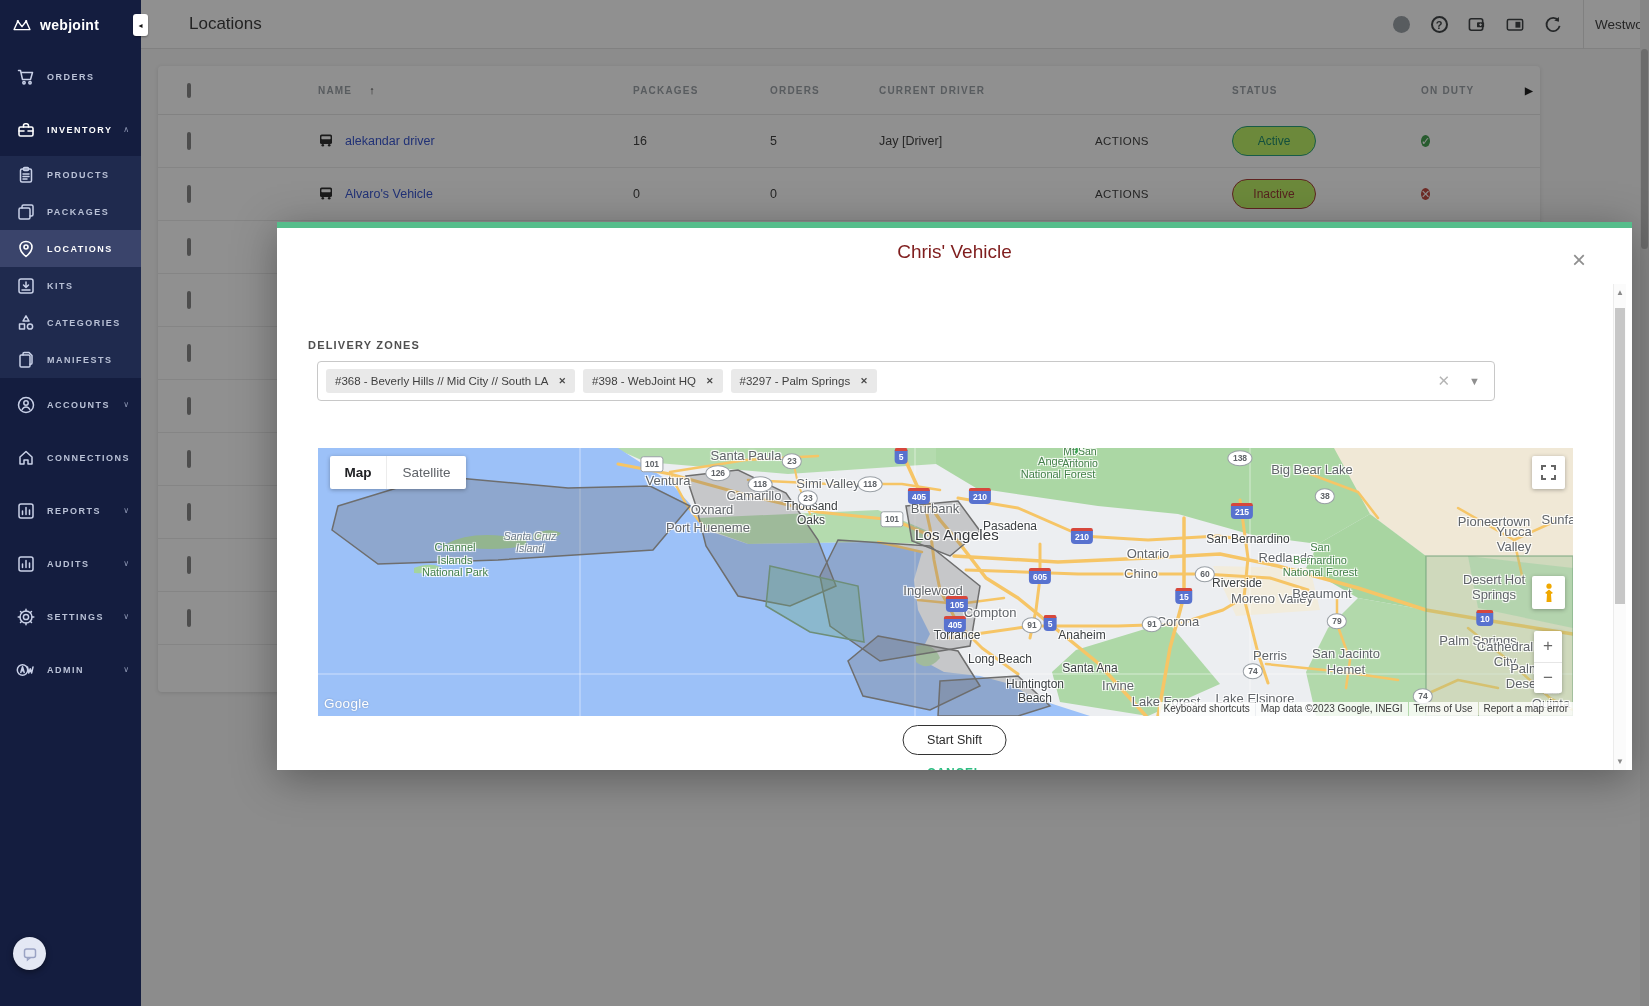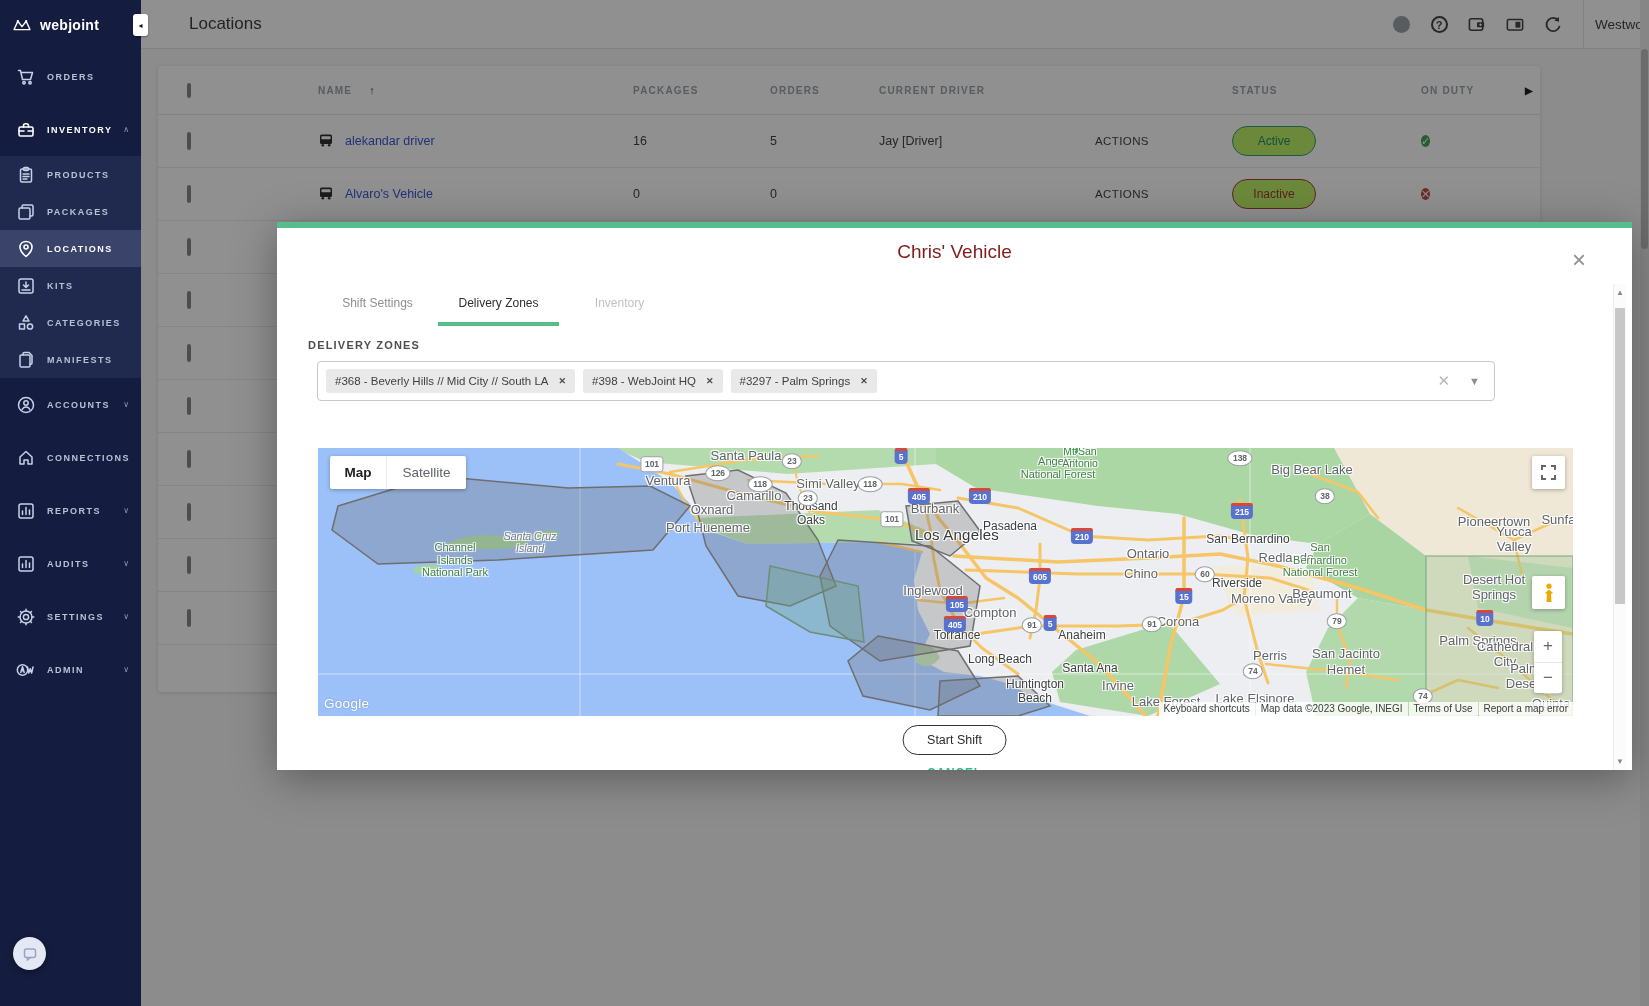--- a/index.html
+++ b/index.html
@@ -412,25 +412,20 @@
 
   <div class="page-scroll">
       <div class="thumb"></div>
     </div>
 
   <div class="overlay"></div>
 
   <div class="modal">
     <div class="modal-close">×</div>
     <div class="modal-title">Chris' Vehicle</div>
-    <div class="tabs" id="modal-tabs">
-        <div class="tab">Shift Settings</div>
-        <div class="tab active">Delivery Zones</div>
-        <div class="tab muted">Inventory</div>
-      </div>
     <div class="section-label">DELIVERY ZONES</div>
 
     <div class="select" id="zone-select">
         <span class="chip">
           <span>#368 - Beverly Hills // Mid City // South LA</span>
           <span class="x">✕</span>
         </span>
         <span class="chip">
           <span>#398 - WebJoint HQ</span>
           <span class="x">✕</span>

